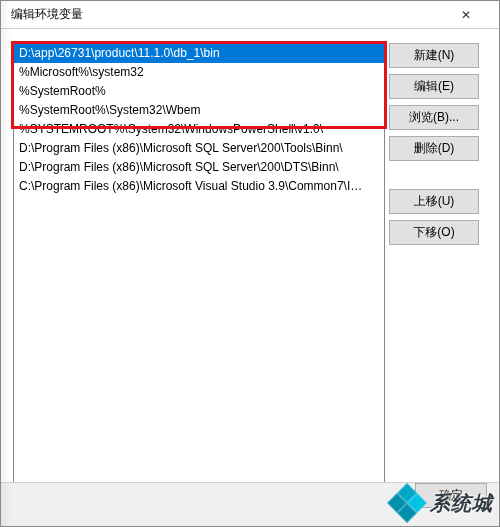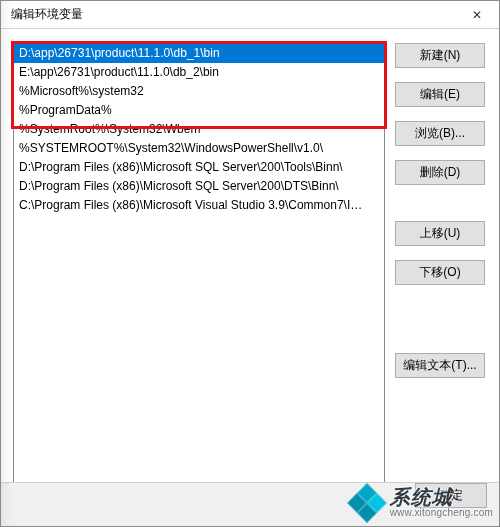--- a/index.html
+++ b/index.html
@@ -1,28 +1,28 @@
 <!DOCTYPE html>
 <html><head>
 <meta charset="utf-8">
 <style>
   * { box-sizing: border-box; margin: 0; padding: 0; }
   html, body { width: 500px; height: 527px; overflow: hidden; font-family: "Microsoft YaHei", Tahoma, sans-serif; font-size: 12px; background: #d8d8d8; }
   .window { position: relative; width: 500px; height: 527px; background: #fff; border: 1px solid #8a8a8a; display: flex; flex-direction: column; }
-  .titlebar { height: 28px; display: flex; align-items: center; justify-content: space-between; padding: 0 0 0 10px; background: #fff; border-bottom: 1px solid #d0d0d0; }
+  .titlebar { height: 28px; display: flex; align-items: center; justify-content: space-between; padding: 0 11px 0 10px; background: #fff; border-bottom: 1px solid #d0d0d0; }
   .titlebar .title { font-size: 12px; color: #000; }
   .titlebar .close { width: 44px; height: 28px; display: flex; align-items: center; justify-content: center; color: #333; }
-  .content { flex: 1; display: flex; padding: 14px 12px 10px 12px; gap: 10px; position: relative; }
+  .content { flex: 1; display: flex; padding: 14px 12px 10px 12px; gap: 4px; position: relative; }
   .listwrap { width: 372px; height: 440px; border: 1px solid #828790; overflow: hidden; background: #fff; position: relative; }
   .list { list-style: none; }
   .list li { height: 19px; line-height: 19px; padding: 0 5px; white-space: nowrap; overflow: hidden; text-overflow: ellipsis; font-size: 12px; color: #000; cursor: default; }
   .list li.selected { background: #0078d7; color: #fff; }
   .highlight-box { position: absolute; top: 12px; left: 10px; width: 376px; height: 88px; border: 3px solid #e3111a; pointer-events: none; z-index: 5; }
   .sidebtns { display: flex; flex-direction: column; width: 90px; }
-  .btn { height: 25px; line-height: 23px; border: 1px solid #adadad; background: #e1e1e1; font-size: 12px; color: #000; text-align: center; margin-bottom: 8px; cursor: pointer; }
+  .btn { height: 25px; line-height: 23px; border: 1px solid #adadad; background: #e1e1e1; font-size: 12px; color: #000; text-align: center; cursor: pointer; }
   .spacer-sm { height: 6px; }
   .spacer-lg { height: 60px; }
   .bottombar { position: absolute; left: 0; right: 0; bottom: 0; height: 44px; border-top: 1px solid #d0d0d0; display: flex; align-items: flex-start; justify-content: flex-end; padding: 0 12px; gap: 6px; background: #f0f0f0; }
   .bottombar .btn { margin-bottom: 0; width: 72px; }
 
   
   .watermark { position: absolute; right: 6px; bottom: 6px; display: flex; align-items: center; gap: 6px; z-index: 20; pointer-events: none; }
   .wm-logo { width: 34px; height: 34px; position: relative; }
   .wm-logo .d { position: absolute; width: 14px; height: 14px; transform: rotate(45deg); box-shadow: inset 0 0 0 1px rgba(255,255,255,.2); }
   .wm-logo .d1 { left: 10px; top: 0; background: #00a7c6; }
@@ -46,23 +46,22 @@
       <span>✕</span>
     </div>
   </div>
 
   <div class="content">
     <div class="highlight-box"></div>
 
     <div class="listwrap">
       <ul class="list" id="path-list">
           <li class="selected">D:\app\26731\product\11.1.0\db_1\bin</li>
-          <li>E:\app\26731\product\11.1.0\db_2\bin</li>
           <li>%Microsoft%\system32</li>
-          <li>%ProgramData%</li>
+          <li>%SystemRoot%</li>
           <li>%SystemRoot%\System32\Wbem</li>
           <li>%SYSTEMROOT%\System32\WindowsPowerShell\v1.0\</li>
           <li>D:\Program Files (x86)\Microsoft SQL Server\200\Tools\Binn\</li>
           <li>D:\Program Files (x86)\Microsoft SQL Server\200\DTS\Binn\</li>
           <li>C:\Program Files (x86)\Microsoft Visual Studio 3.9\Common7\I…</li>
         </ul>
     </div>
 
     <div class="sidebtns">
       <button class="btn">新建(N)</button>
@@ -70,35 +69,33 @@
       <button class="btn">编辑(E)</button>
       <div class="spacer-sm"></div>
       <button class="btn">浏览(B)...</button>
       <div class="spacer-sm"></div>
       <button class="btn">删除(D)</button>
       <div style="height:28px"></div>
       <button class="btn">上移(U)</button>
       <div class="spacer-sm"></div>
       <button class="btn">下移(O)</button>
       <div class="spacer-lg"></div>
-      <button class="btn">编辑文本(T)...</button>
     </div>
   </div>
 
   <div class="bottombar">
     <button class="btn">确定</button>
   </div>
 
   <div class="leftcrop"></div>
 
   <div class="watermark">
     <div class="wm-logo">
       <div class="d d1"></div>
         <div class="d d2"></div>
         <div class="d d3"></div>
         <div class="d d4"></div>
     </div>
     <div class="wm-text">
       <span class="cn">系统城</span>
-      <span class="url">www.xitongcheng.com</span>
     </div>
   </div>
 </div>
 
 </body></html>

